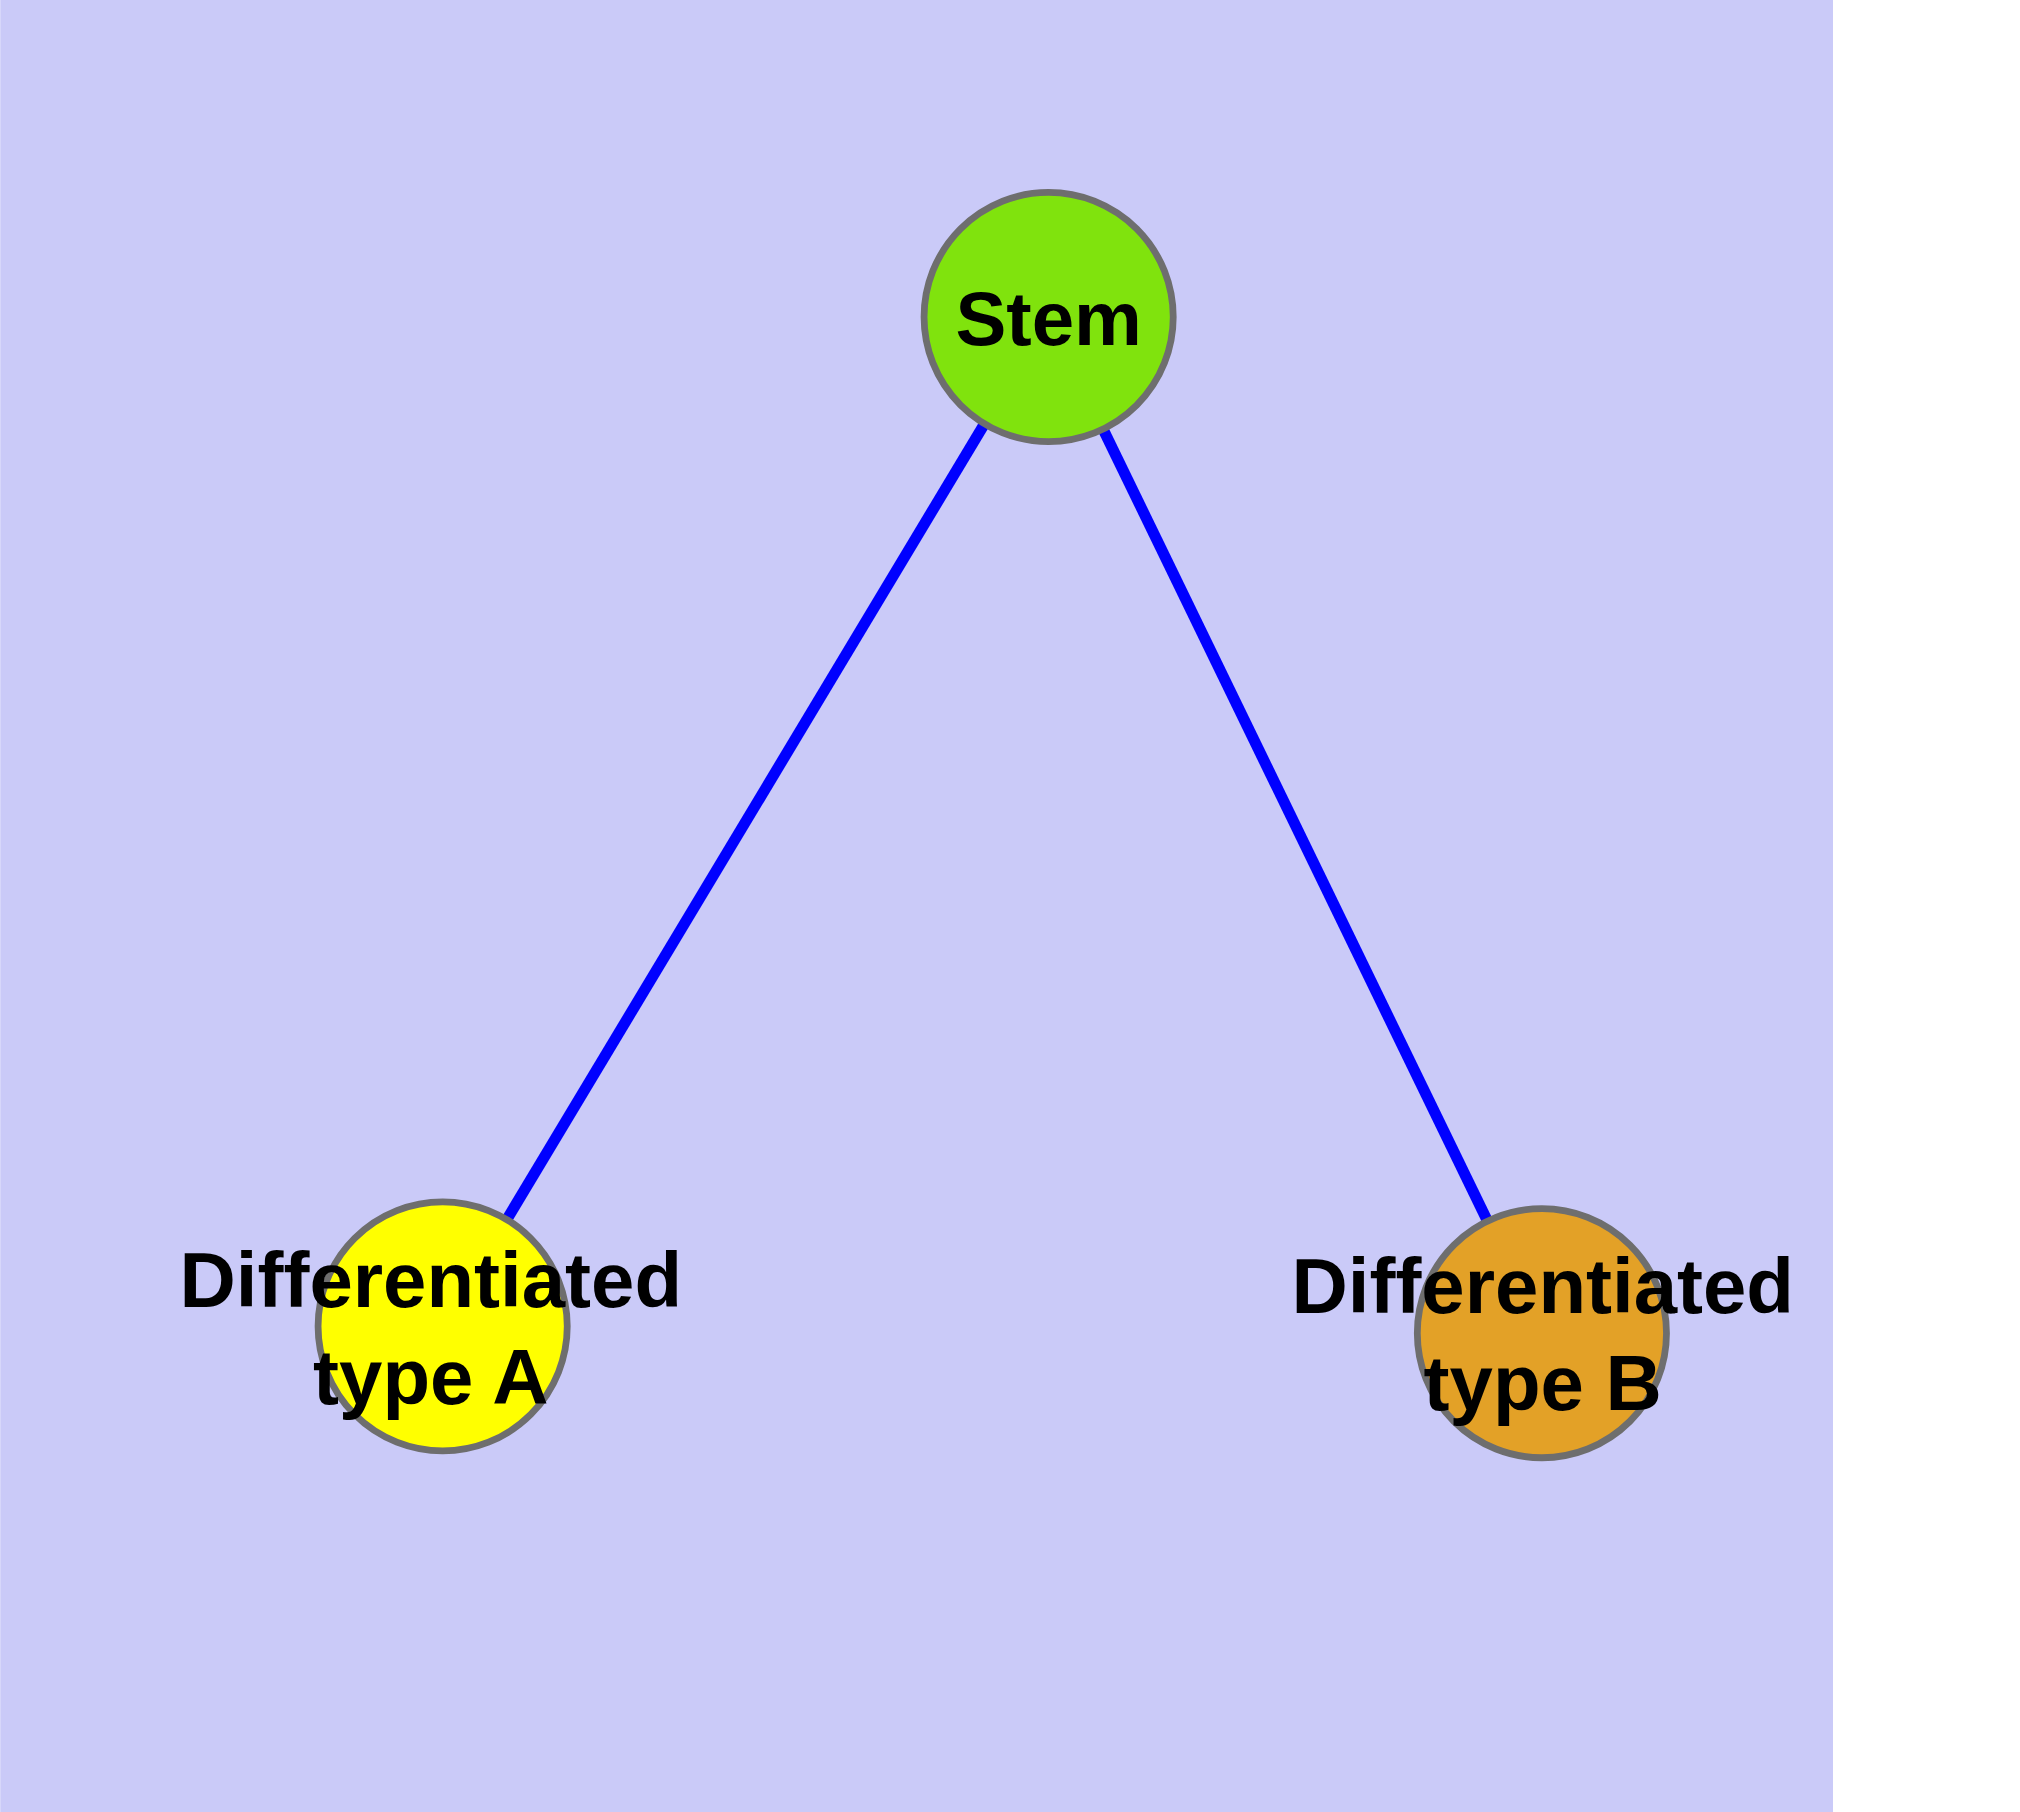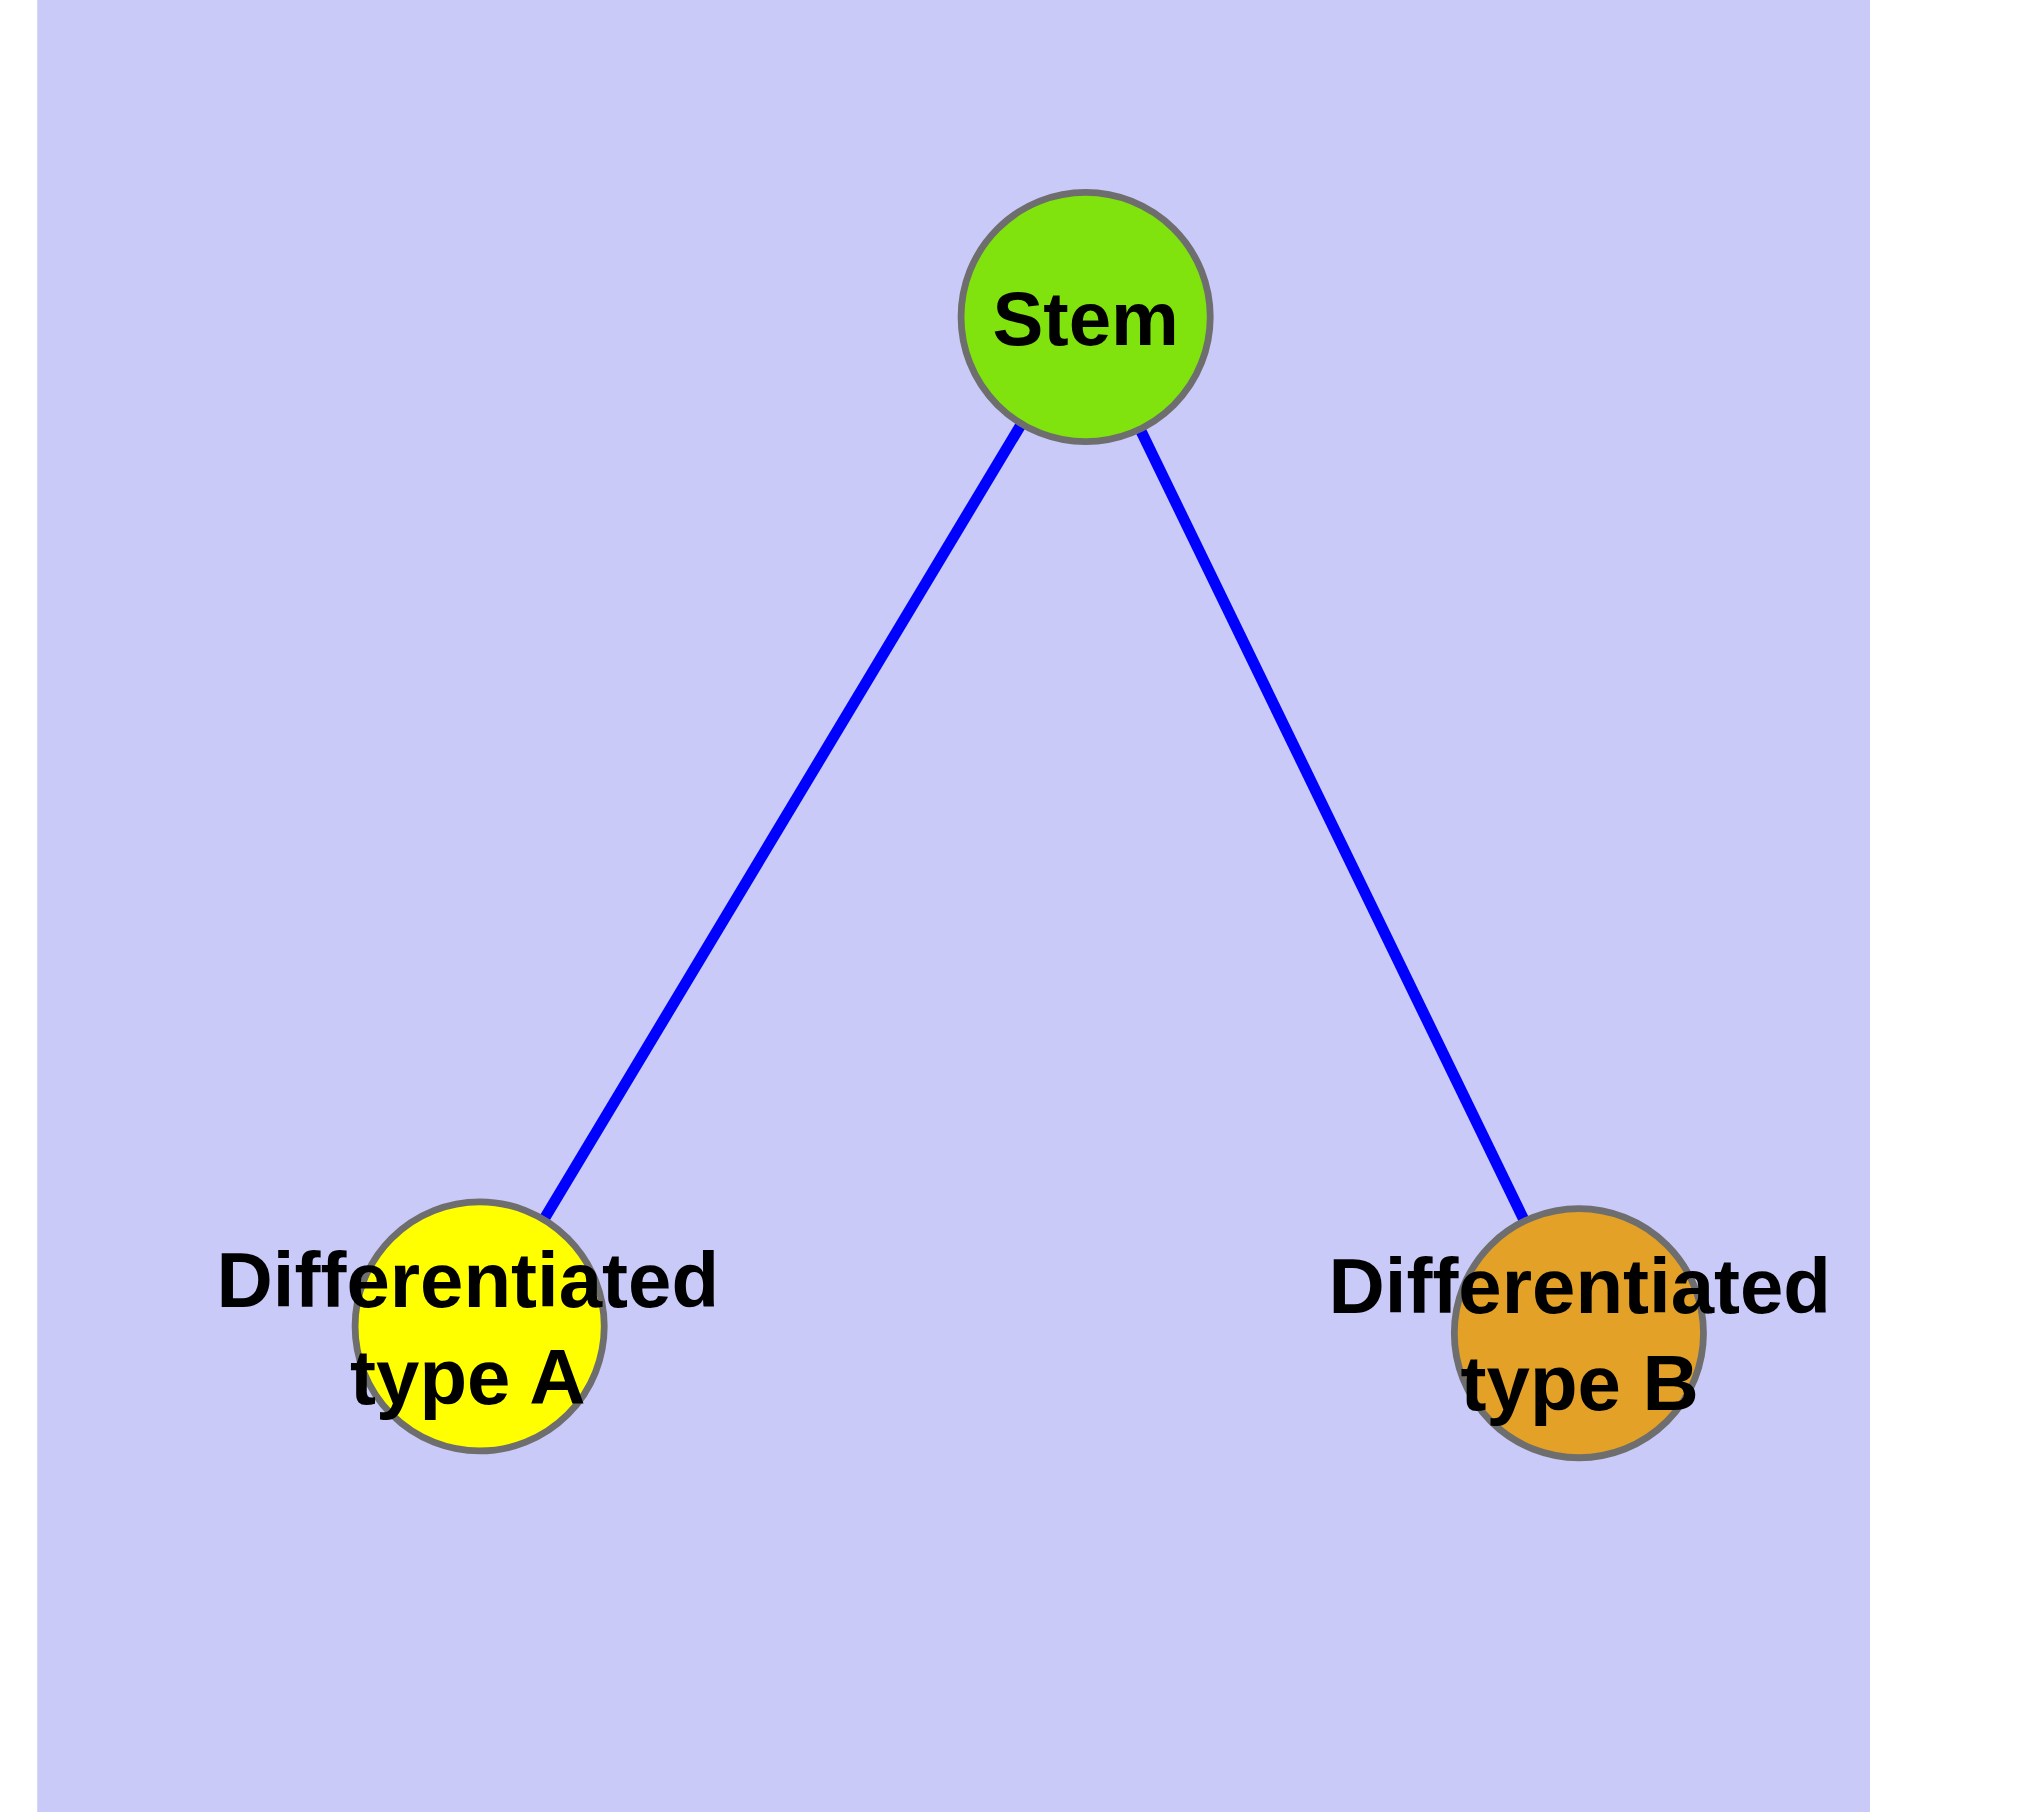--- a/index.html
+++ b/index.html
@@ -4,21 +4,20 @@
 <style>
   html, body {
     margin: 0;
     padding: 0;
   }
   .canvas-wrap {
     width: 1833px;
     height: 1812px;
     position: relative;
     overflow: hidden;
-    padding-left: 37px;
   }
   svg {
     display: block;
   }
   text {
     font-family: "Liberation Sans", "DejaVu Sans", sans-serif;
     font-weight: bold;
     fill: #000000;
     text-anchor: middle;
   }

